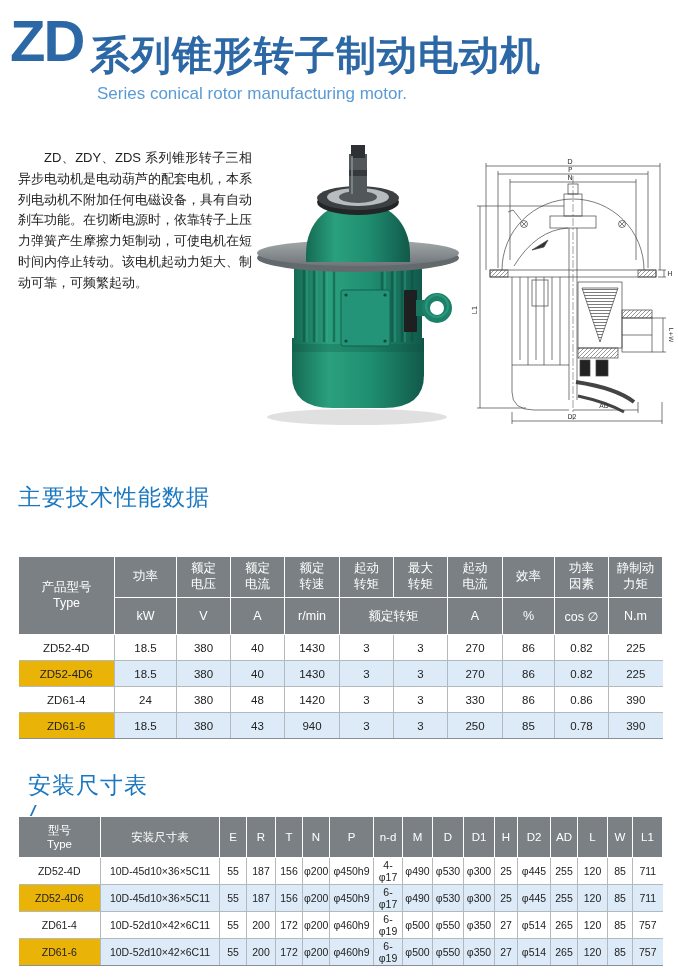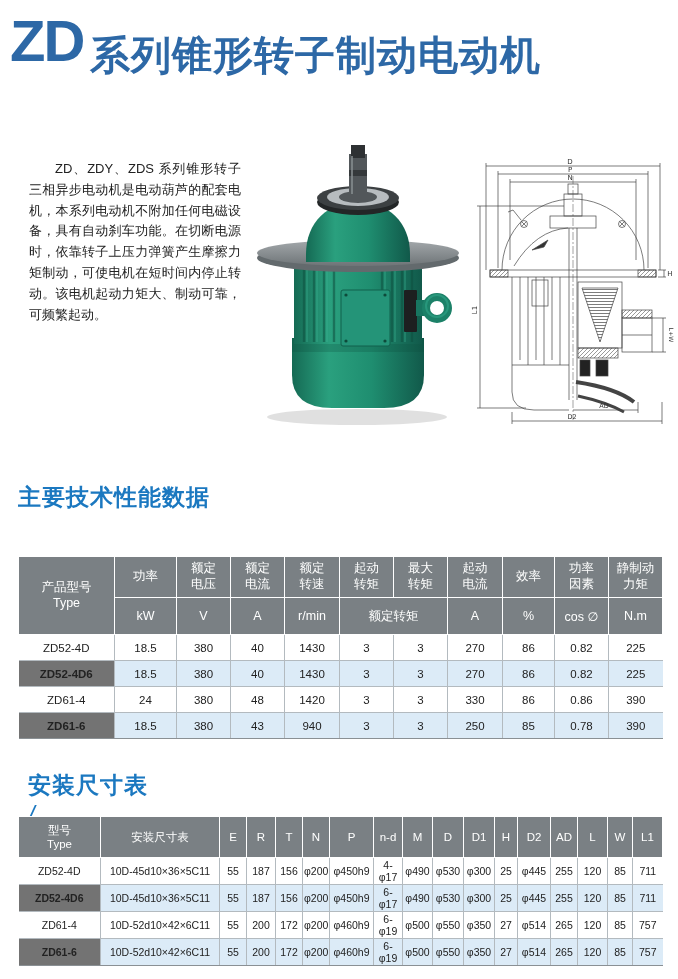--- a/index.html
+++ b/index.html
@@ -9,62 +9,63 @@
   
   .logo{position:absolute;left:10px;top:8px;font-size:58px;font-weight:800;
         color:#2d68a6;letter-spacing:-2px;line-height:66px;}
   .title-cn{position:absolute;left:90px;top:28px;font-size:40px;font-weight:700;
         color:#2d68a6;letter-spacing:1px;}
   .subtitle-en{position:absolute;left:97px;top:84px;font-size:17px;color:#5b9bd5;}
 
   
   .intro{position:absolute;left:18px;top:148px;width:234px;font-size:13px;
         line-height:20.8px;text-align:justify;color:#222;}
-  .intro p{margin:11px;text-indent:2em;}
+  .intro p{margin:0;text-indent:2em;}
 
   
   .motor{position:absolute;left:254px;top:140px;}
   .drawing{position:absolute;left:466px;top:150px;}
   svg text{font-family:"DejaVu Sans",sans-serif;fill:#333;}
 
   
   .sec-head{position:absolute;left:18px;}
   .sec1{top:482px;}
   .sec2{top:770px;display:flex;align-items:baseline;flex-direction:column;}
-  .sec-cn{font-size:23px;font-weight:700;color:#1b78c0;letter-spacing:1px;}
+  .sec-cn{font-size:23px;font-weight:400;color:#1b78c0;letter-spacing:1px;}
   .sec-en{font-size:15px;color:#2b2b2b;margin-top:5px;}
   .sec-slash{font-size:24px;color:#1b78c0;margin:0 8px 0 10px;font-style:italic;}
   .sec2 .sec-en{font-size:16.5px;margin-top:6px;}
 
   
   table{position:absolute;left:18px;border-collapse:collapse;table-layout:fixed;width:644px;}
   .t1{top:556px;}
   .t2{top:816px;}
   th{background:#7a8084;color:#fff;font-weight:400;border:1px solid #fff;
      text-align:center;vertical-align:middle;}
   .t1 th{font-size:12.5px;height:38px;}
   .t1 th.u{height:34px;}
   .t2 th{font-size:11.5px;height:38px;}
   td{border:1px solid #b3babf;text-align:center;vertical-align:middle;color:#222;background:#fff;}
   .t1 td{font-size:11.5px;height:23px;}
   .t2 td{font-size:10.5px;height:21px;}
   td:first-child{border-left:none;}
   td:last-child{border-right:none;}
   tbody tr:last-child td{border-bottom:1.5px solid #8a9094;}
   tr.alt td{background:#dcebf7;}
-  tr.alt td:first-child{background:#737373;font-weight:bold;}
+  tr.alt td:first-child{background:#eab308;}
   .pre{white-space:pre-line;line-height:1.25;}
 </style>
 </head>
 <body>
 
 <div class="page">
 
   <div class="logo">ZD</div>
   <div class="title-cn">系列锥形转子制动电动机</div>
+  <div class="subtitle-en">Series conical rotor manufacturing motor.</div>
 
   <div class="intro">
     <p>ZD、ZDY、ZDS 系列锥形转子三相异步电动机是电动葫芦的配套电机，本系列电动机不附加任何电磁设备，具有自动刹车功能。在切断电源时，依靠转子上压力弹簧产生摩擦力矩制动，可使电机在短时间内停止转动。该电机起动力矩大、制动可靠，可频繁起动。</p>
   </div>
 
   <svg class="motor" width="208" height="292" viewBox="0 0 208 292">
     <defs>
       <linearGradient id="bodyG" x1="0" y1="0" x2="1" y2="0">
         <stop offset="0" stop-color="#156a54"></stop>
           <stop offset="0.28" stop-color="#2aa07e"></stop>

